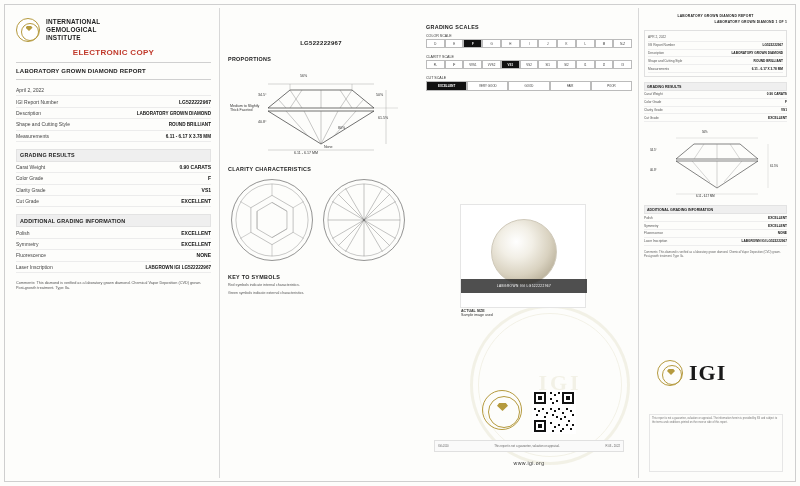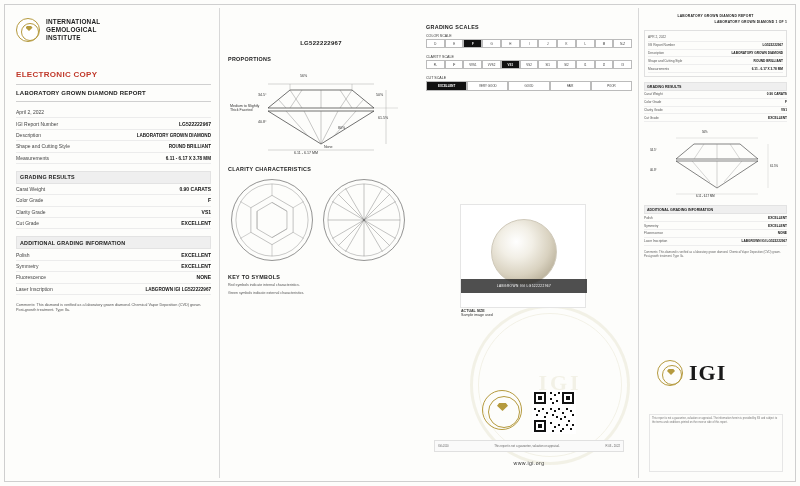--- a/index.html
+++ b/index.html
@@ -56,22 +56,23 @@
   .logo-seal::after{
     content:""; position:absolute; left:4px; top:4px; width:16px; height:16px;
     border-radius:50%; border:0.8px solid #b59a3e;
   }
   .logo-seal .gem {
     position:absolute; left:8.5px; top:7px; width:7px; height:5px;
     background:#b59a3e; clip-path: polygon(0 35%, 20% 0, 80% 0, 100% 35%, 50% 100%);
   }
   .inst-name { font-size:6.4px; font-weight:bold; line-height:8px; letter-spacing:.2px; }
   .electronic {
-    margin-top:28px; color:#c0392b; font-weight:bold; font-size:8px;
+    margin-top:6px; color:#c0392b; font-weight:bold; font-size:8px;
     letter-spacing:.3px;
+    text-align:center;
   }
   .hr { height:1px; background:#d0d0d0; margin:5px 0; }
   .report-title { font-size:6px; font-weight:bold; letter-spacing:.2px; margin:4px 0 2px; }
 
   .kv { display:flex; justify-content:space-between; align-items:baseline;
         padding:2.2px 0; border-bottom:1px solid #ececec; gap:6px; }
   .kv .k { color:#444; font-size:5px; white-space:nowrap; }
   .kv .v { color:#111; font-size:5px; text-align:right; font-weight:600; }
   .kv .v.small { font-size:4.6px; }
 

